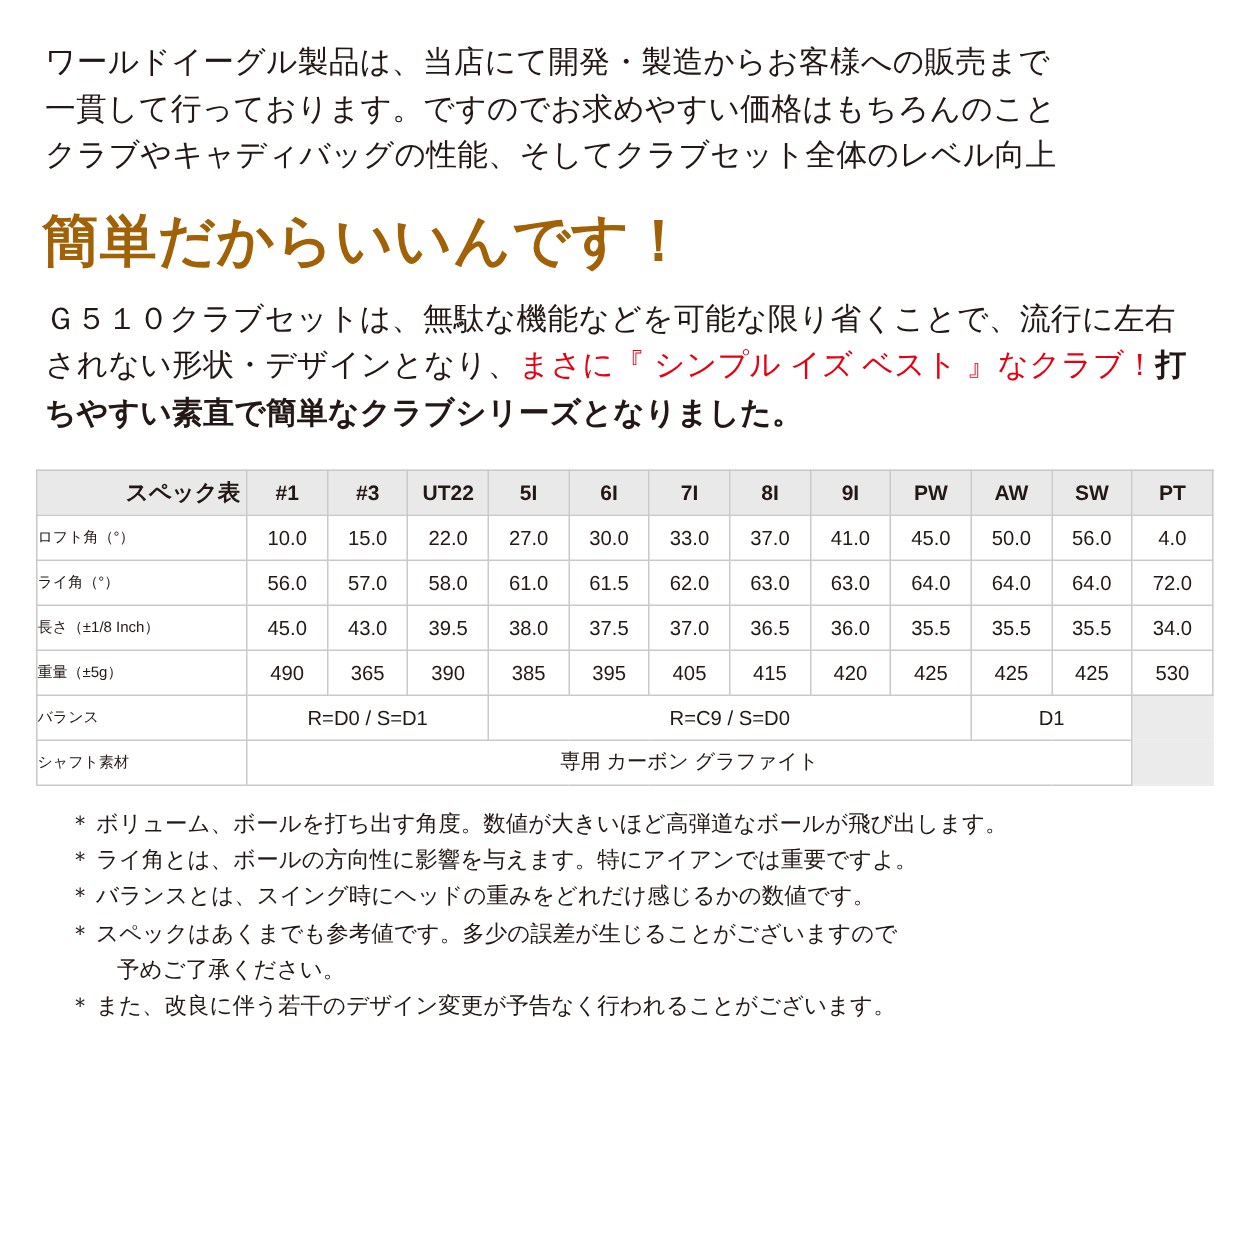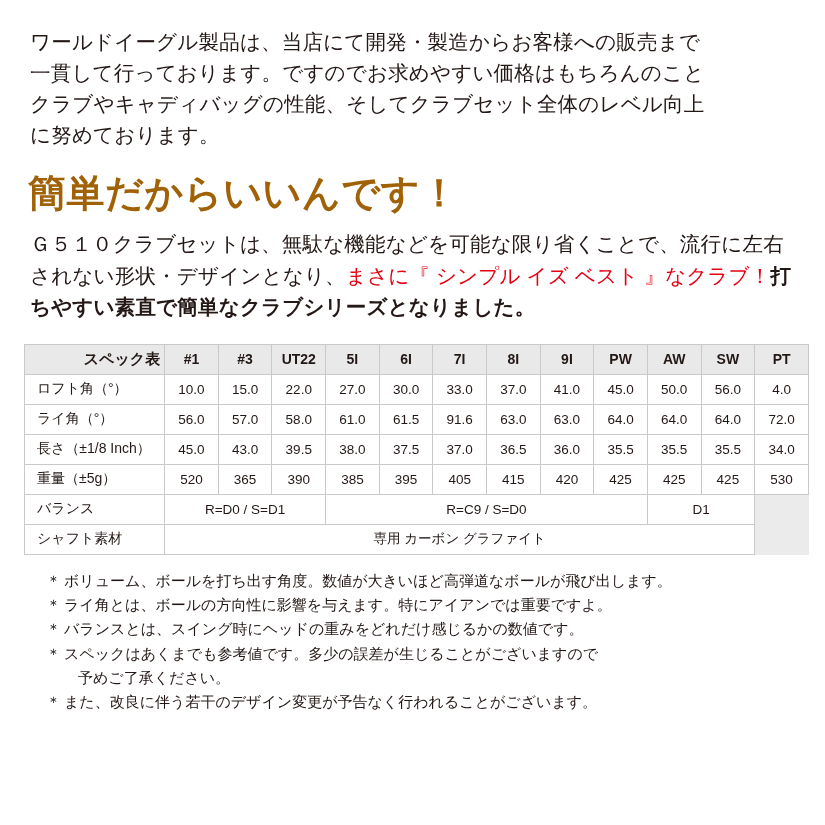--- a/index.html
+++ b/index.html
@@ -82,22 +82,22 @@
     font-weight: bold;
     font-size: 14px;
   }
   table.spec thead th.rowhead {
     text-align: right;
     padding-left: 8px;
     font-size: 15px;
   }
   table.spec td.rowhead {
     text-align: left;
-    padding-left: 12px;
-    font-size: 14px;
+    padding-left: 0;
+    font-size: 10px;
     background: #ffffff;
     margin-top: 24px;
   }
   table.spec td.empty {
     background: #ebebeb;
     border-color: #ebebeb;
   }
   col.c0 { width: 140px; }
   col.cx { width: 53.6px; }
 
@@ -127,21 +127,20 @@
 </style>
 </head>
 <body>
 
 <div class="page">
 
   <div class="intro">
     <div>ワールドイーグル製品は、当店にて開発・製造からお客様への販売まで</div>
     <div>一貫して行っております。ですのでお求めやすい価格はもちろんのこと</div>
     <div>クラブやキャディバッグの性能、そしてクラブセット全体のレベル向上</div>
-    <div>に努めております。</div>
   </div>
 
   <div class="headline">簡単だからいいんです！</div>
 
   <div class="desc">
     <span>Ｇ５１０クラブセットは、無駄な機能などを可能な限り省くことで、流行に左右されない形状・デザインとなり、</span><span class="red">まさに『 シンプル イズ ベスト 』なクラブ！</span><span class="bold">打ちやすい素直で簡単なクラブシリーズとなりました。</span>
   </div>
 
   <div class="table-wrap">
     <table class="spec">
@@ -193,21 +192,21 @@
           <td>56.0</td>
           <td>4.0</td>
         </tr>
         <tr>
           <td class="rowhead">ライ角（°）</td>
           <td>56.0</td>
           <td>57.0</td>
           <td>58.0</td>
           <td>61.0</td>
           <td>61.5</td>
-          <td>91.6</td>
+          <td>62.0</td>
           <td>63.0</td>
           <td>63.0</td>
           <td>64.0</td>
           <td>64.0</td>
           <td>64.0</td>
           <td>72.0</td>
         </tr>
         <tr>
           <td class="rowhead">長さ（±1/8 Inch）</td>
           <td>45.0</td>
@@ -218,21 +217,21 @@
           <td>37.0</td>
           <td>36.5</td>
           <td>36.0</td>
           <td>35.5</td>
           <td>35.5</td>
           <td>35.5</td>
           <td>34.0</td>
         </tr>
         <tr>
           <td class="rowhead">重量（±5g）</td>
-          <td>520</td>
+          <td>490</td>
           <td>365</td>
           <td>390</td>
           <td>385</td>
           <td>395</td>
           <td>405</td>
           <td>415</td>
           <td>420</td>
           <td>425</td>
           <td>425</td>
           <td>425</td>

